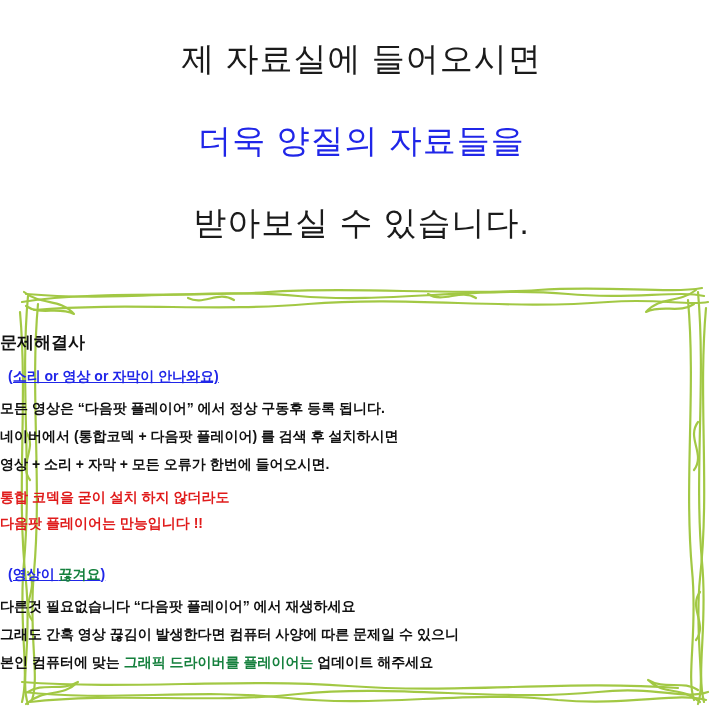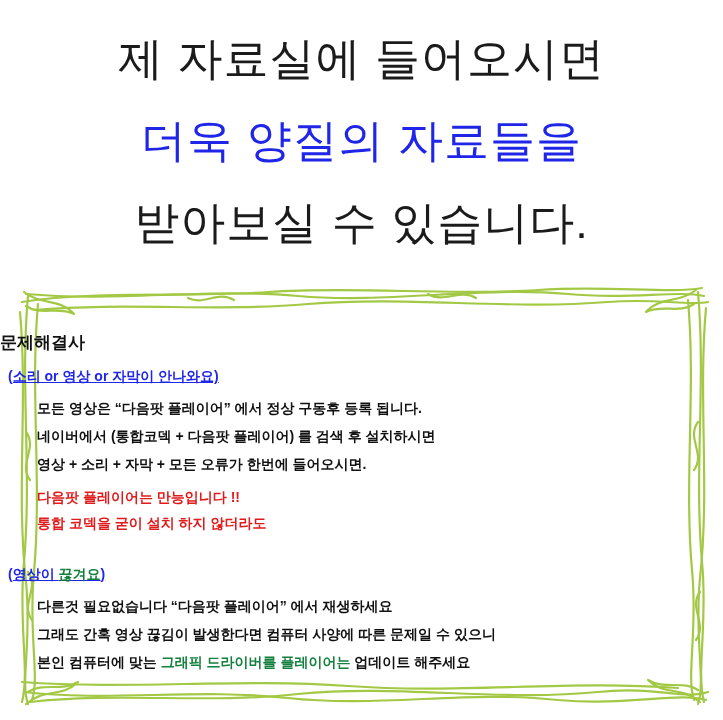--- a/index.html
+++ b/index.html
@@ -22,21 +22,21 @@
 
   
   .headline {
     position: absolute;
     top: 18px;
     left: 0;
     width: 723px;
     text-align: center;
   }
   .headline .line {
-    font-size: 45px;
+    font-size: 33px;
     line-height: 82px;
     letter-spacing: 1px;
     font-weight: 400;
     white-space: nowrap;
   }
   .headline .line.black {
     color: #1b1b1b;
   }
   .headline .line.blue {
     color: #2026e8;
@@ -76,21 +76,20 @@
     line-height: 24px;
     text-decoration: underline;
     padding-left: 8px;
   }
   .note p {
     margin: 0;
     font-size: 14px;
     line-height: 28px;
     color: #111111;
     font-weight: bold;
-    padding-left: 37px;
   }
   .note p.red {
     color: #e01b1b;
     line-height: 26px;
   }
   .note .spacer-lg {
     height: 26px;
   }
   .note .spacer-sm {
     height: 6px;
@@ -149,22 +148,22 @@
 
   <div class="note">
     <div class="title">문제해결사</div>
 
     <div class="sub-blue">(소리 or 영상 or 자막이 안나와요)</div>
     <div class="spacer-sm"></div>
     <p>모든 영상은 “다음팟 플레이어” 에서 정상 구동후 등록 됩니다.</p>
     <p>네이버에서 (통합코덱 + 다음팟 플레이어) 를 검색 후 설치하시면</p>
     <p>영상 + 소리 + 자막 + 모든 오류가 한번에 들어오시면.</p>
     <div class="spacer-sm"></div>
+    <p class="red">통합 코덱을 굳이 설치 하지 않더라도</p>
     <p class="red">다음팟 플레이어는 만능입니다 !!</p>
-    <p class="red">통합 코덱을 굳이 설치 하지 않더라도</p>
 
     <div class="spacer-lg"></div>
 
     <div class="sub-blue"><span>(영상이 </span><span class="inline-red">끊겨요</span><span>)</span></div>
     <div class="spacer-sm"></div>
     <p>다른것 필요없습니다  “다음팟 플레이어” 에서 재생하세요</p>
     <p>그래도 간혹 영상 끊김이 발생한다면 컴퓨터 사양에 따른 문제일 수 있으니</p>
     <p><span>본인 컴퓨터에 맞는 </span><span class="inline-red">그래픽 드라이버를 플레이어는</span><span> 업데이트 해주세요</span></p>
   </div>
 

